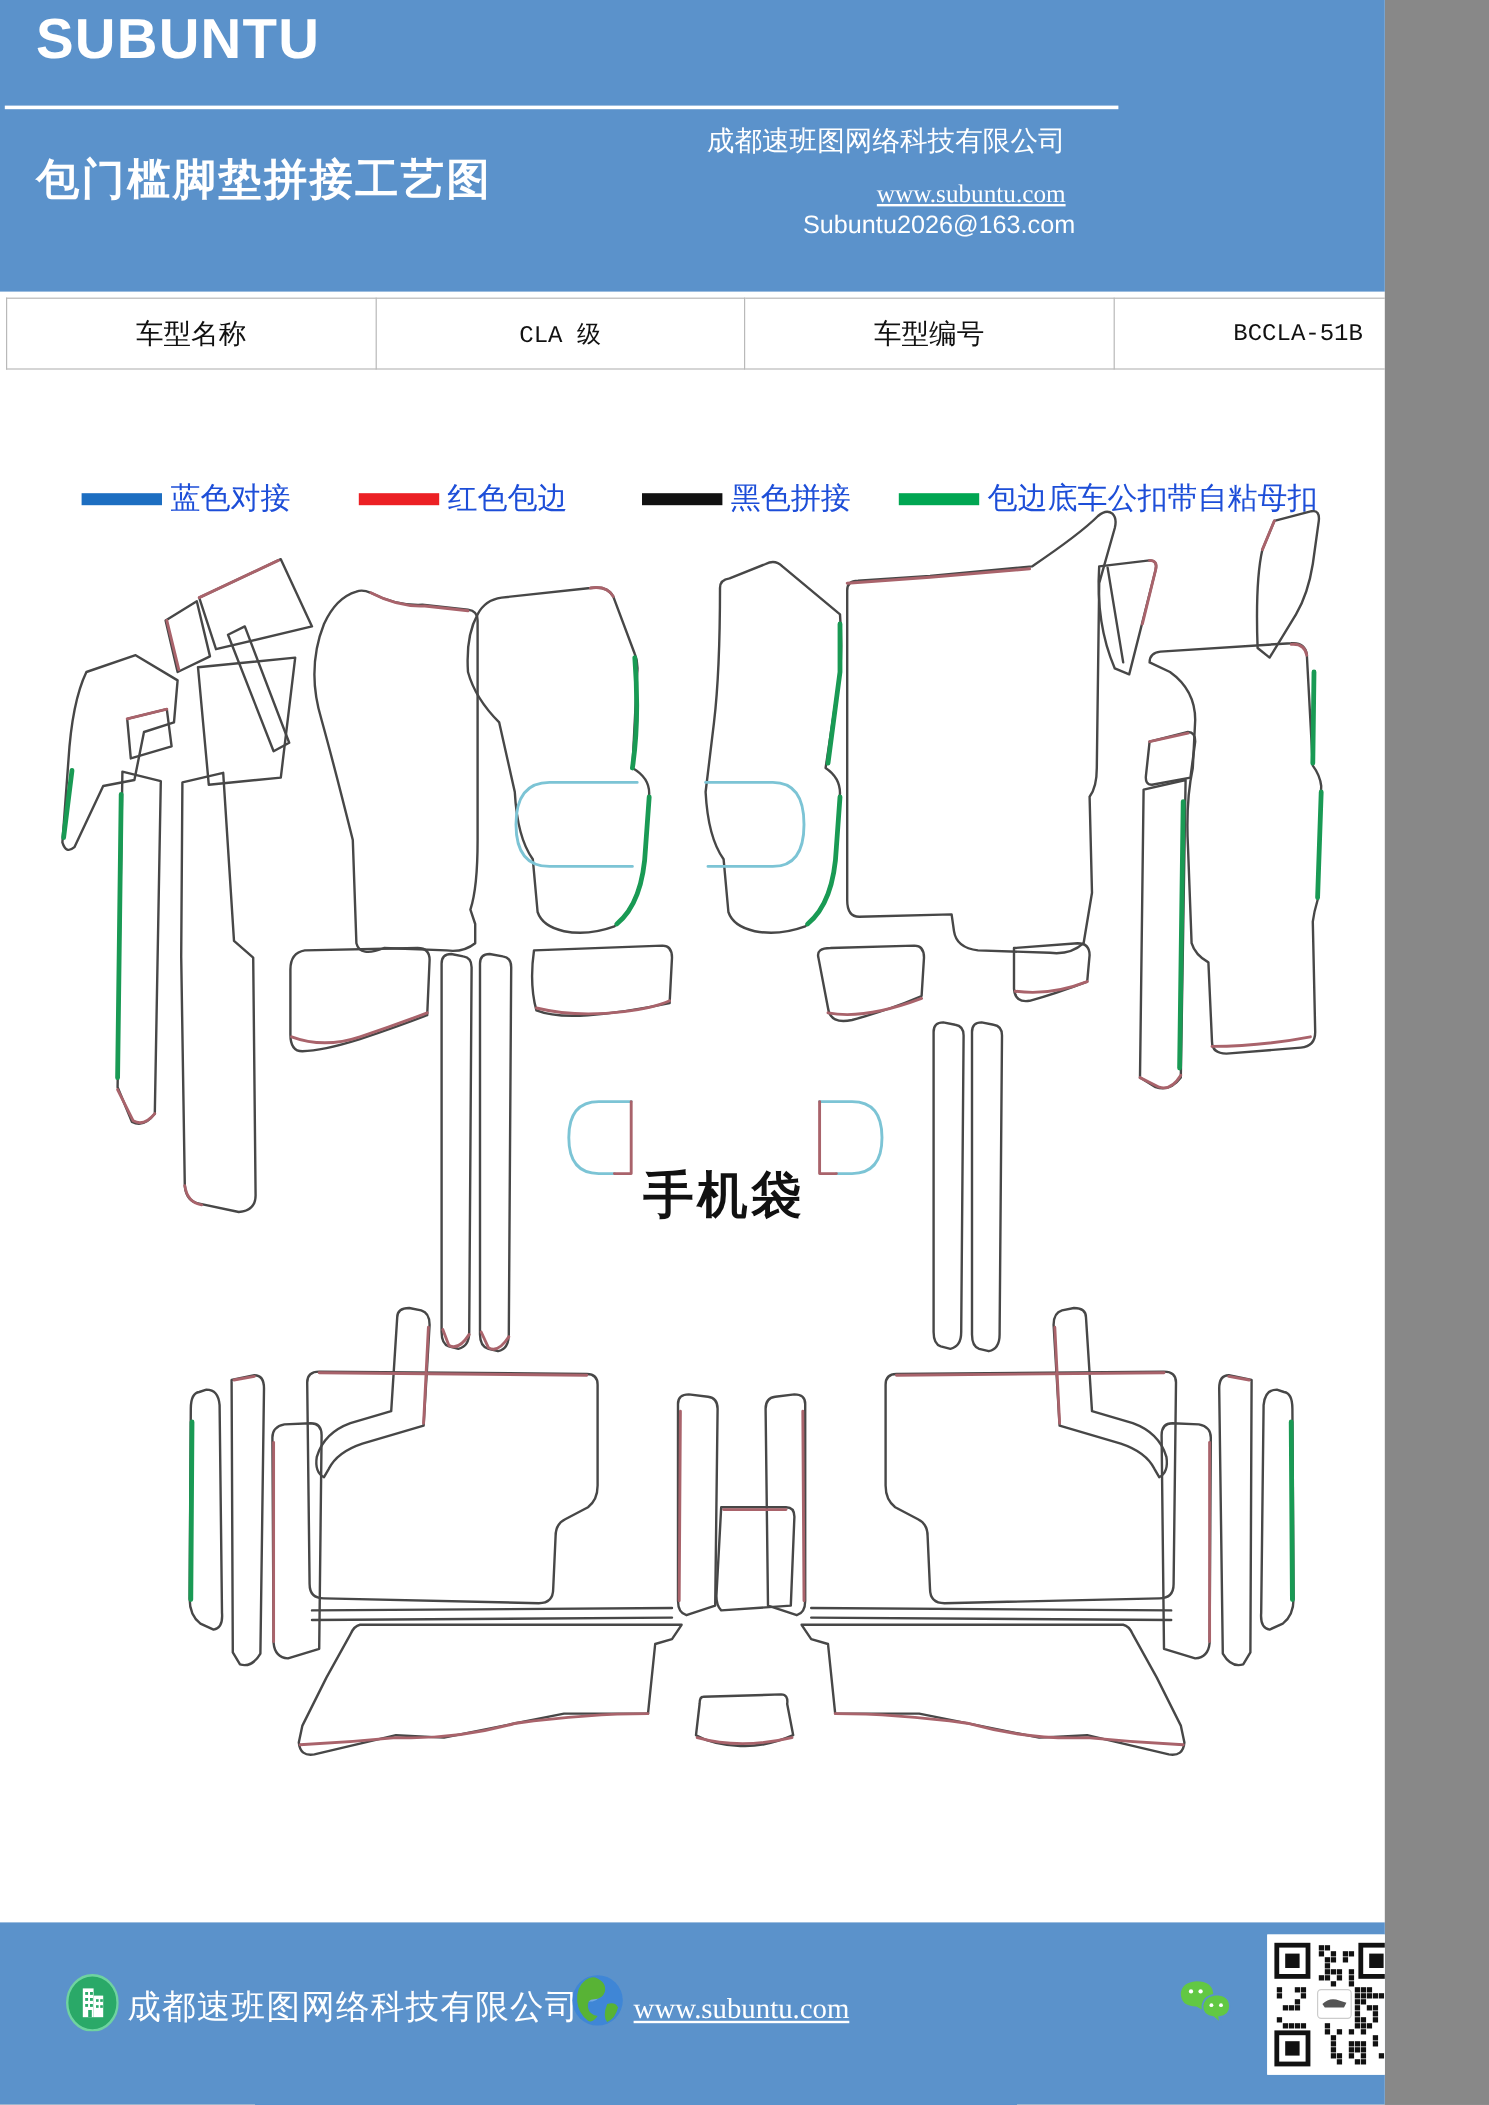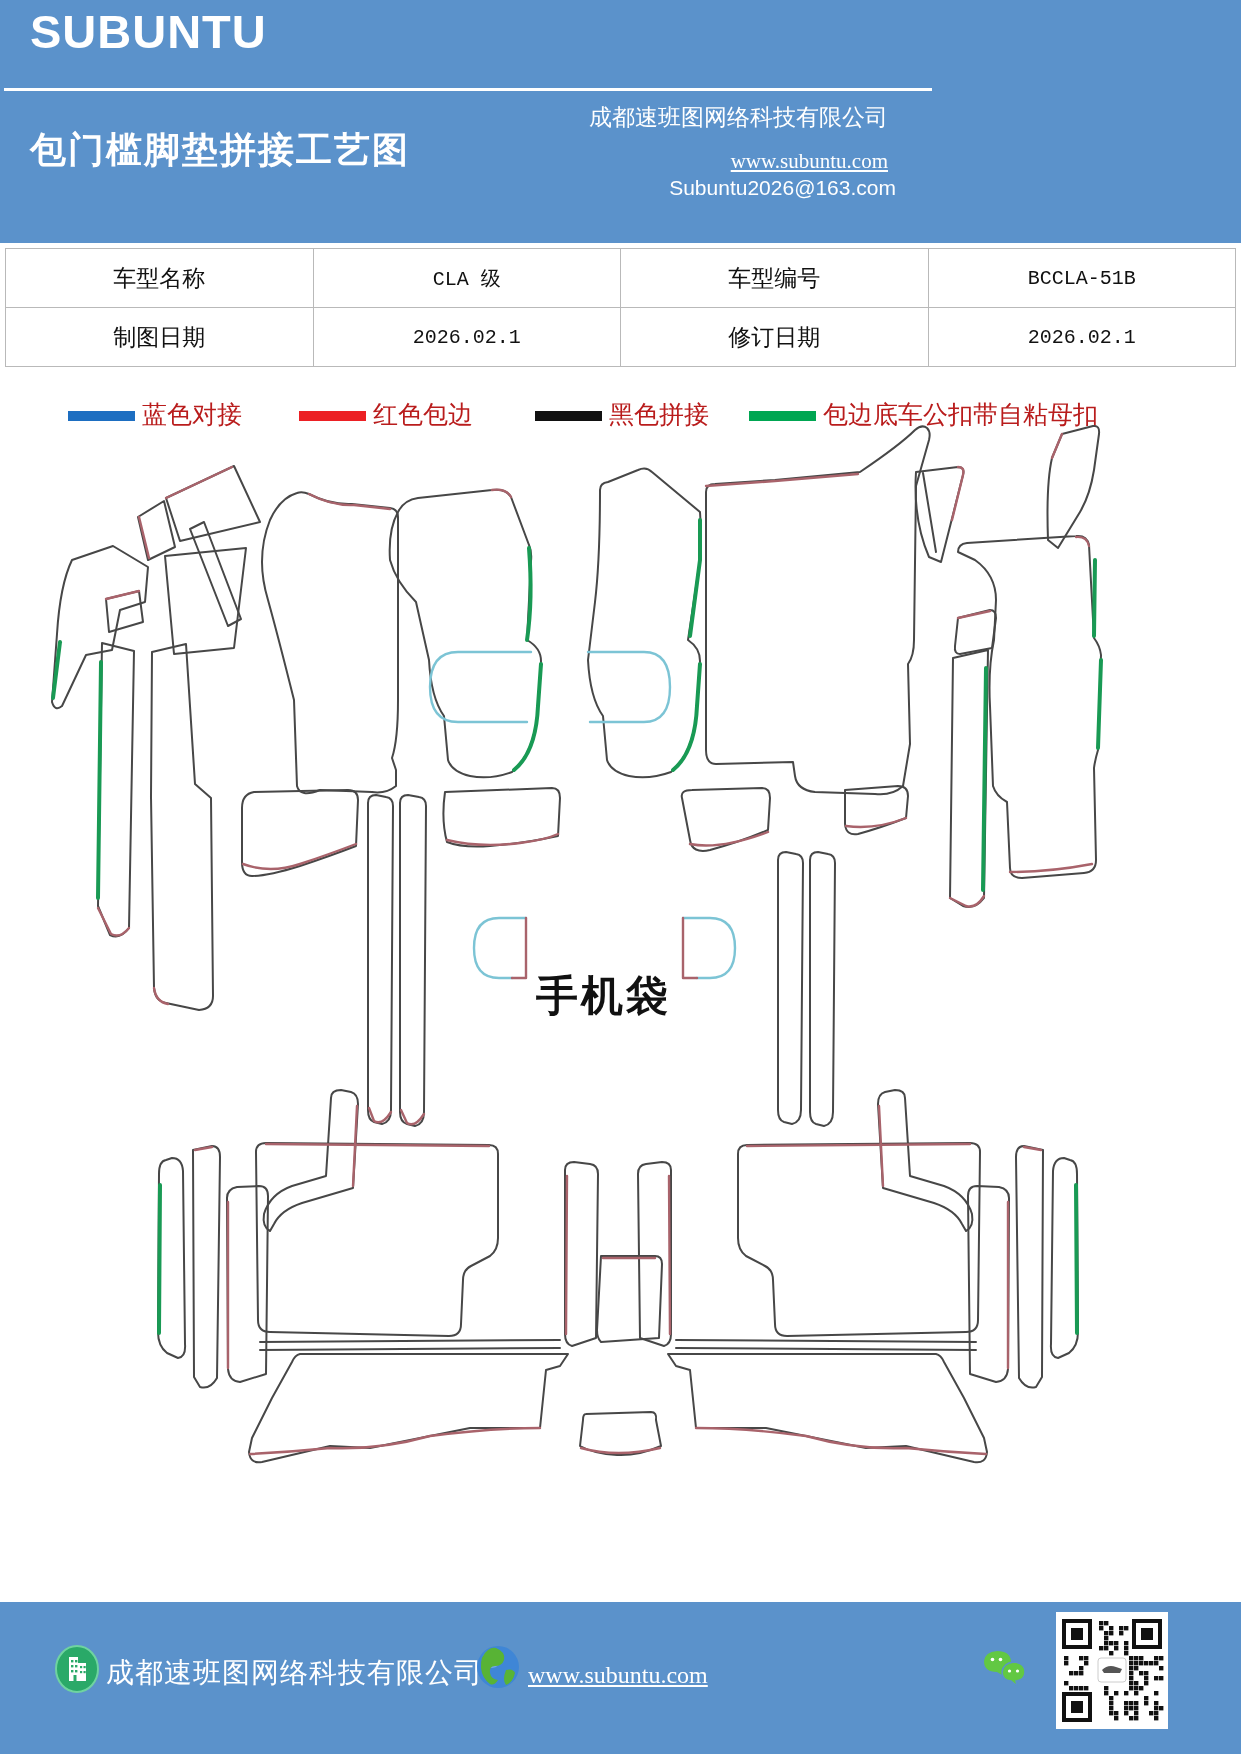--- a/index.html
+++ b/index.html
@@ -1,16 +1,16 @@
 <!DOCTYPE html>
 <html><head>
 <meta charset="utf-8">
 <style>
   html,body{margin:0;padding:0;background:#888;}
-  .page{position:relative;width:1241px;height:1754px;background:#ffffff;overflow:hidden;
+  .page{position:relative;width:1154px;height:1754px;background:#ffffff;overflow:hidden;
         font-family:"Liberation Sans","DejaVu Sans",sans-serif;}
   .abs{position:absolute;}
   
   .header{left:0;top:0;width:1241px;height:243px;background:#5b92cb;}
   .logo{left:30px;top:4px;color:#fff;font-size:47px;font-weight:800;letter-spacing:1px;
         font-family:"Liberation Sans","DejaVu Sans",sans-serif;}
   .hdr-line{left:4px;top:88px;width:928px;height:3px;background:#ffffff;}
   .doc-title{left:30px;top:126px;color:#fff;font-size:36px;font-weight:700;letter-spacing:2px;}
   .hdr-company{left:520px;top:102px;width:368px;text-align:right;color:#fff;font-size:23px;
         font-family:"Liberation Serif","DejaVu Serif",serif;}
@@ -20,21 +20,21 @@
         font-family:Liberation Sans, sans-serif;}
   .sop{left:925px;top:48px;color:#fff;font-size:88px;font-weight:800;letter-spacing:5px;}
   
   .info-table{left:5px;top:248px;width:1231px;border-collapse:collapse;table-layout:fixed;
         font-family:"Liberation Serif","DejaVu Serif",serif;}
   .info-table td{border:1.5px solid #b9b9b9;height:56px;text-align:center;vertical-align:middle;
         font-size:23px;color:#111;}
   .info-table td.val{font-family:Liberation Mono, monospace;font-size:20px;}
   
   .legend-bar{top:411px;height:10px;width:67px;}
-  .legend-label{top:398px;font-size:25px;color:#b91c1c;white-space:nowrap;
+  .legend-label{top:398px;font-size:25px;color:#1d4ed8;white-space:nowrap;
         font-family:Liberation Sans, sans-serif;}
   
   .diagram-svg{left:0;top:0;width:1241px;height:1754px;pointer-events:none;}
   .phone-label{left:536px;top:920px;font-size:42px;font-weight:800;color:#111;letter-spacing:3px;margin-top:48px;}
   
   .footer{left:0;top:1602px;width:1241px;height:152px;background:#5b92cb;}
   .ft-company{left:106px;top:1654px;color:#fff;font-size:28px;letter-spacing:1px;
         font-family:"Liberation Serif","DejaVu Serif",serif;}
   .ft-site{left:528px;top:1662px;color:#fff;font-size:24px;text-decoration:underline;
         font-family:"Liberation Serif","DejaVu Serif",serif;}
@@ -54,26 +54,20 @@
   <div class="abs hdr-site">www.subuntu.com</div>
   <div class="abs hdr-mail">Subuntu2026@163.com</div>
 
   <table class="abs info-table">
     <tbody>
         <tr>
       <td>车型名称</td>
       <td class="val">CLA 级</td>
       <td>车型编号</td>
       <td class="val">BCCLA-51B</td>
-    </tr>
-    <tr>
-      <td>制图日期</td>
-      <td class="val">2026.02.1</td>
-      <td>修订日期</td>
-      <td class="val">2026.02.1</td>
     </tr>
   </tbody>
     </table>
 
   <div class="abs legend-bar" style="left: 68px; background: rgb(29, 110, 193);"></div>
   <div class="abs legend-label" style="left:142px">蓝色对接</div>
   <div class="abs legend-bar" style="left: 299px; background: rgb(236, 32, 36);"></div>
   <div class="abs legend-label" style="left:373px">红色包边</div>
   <div class="abs legend-bar" style="left: 535px; background: rgb(17, 17, 17);"></div>
   <div class="abs legend-label" style="left:609px">黑色拼接</div>

